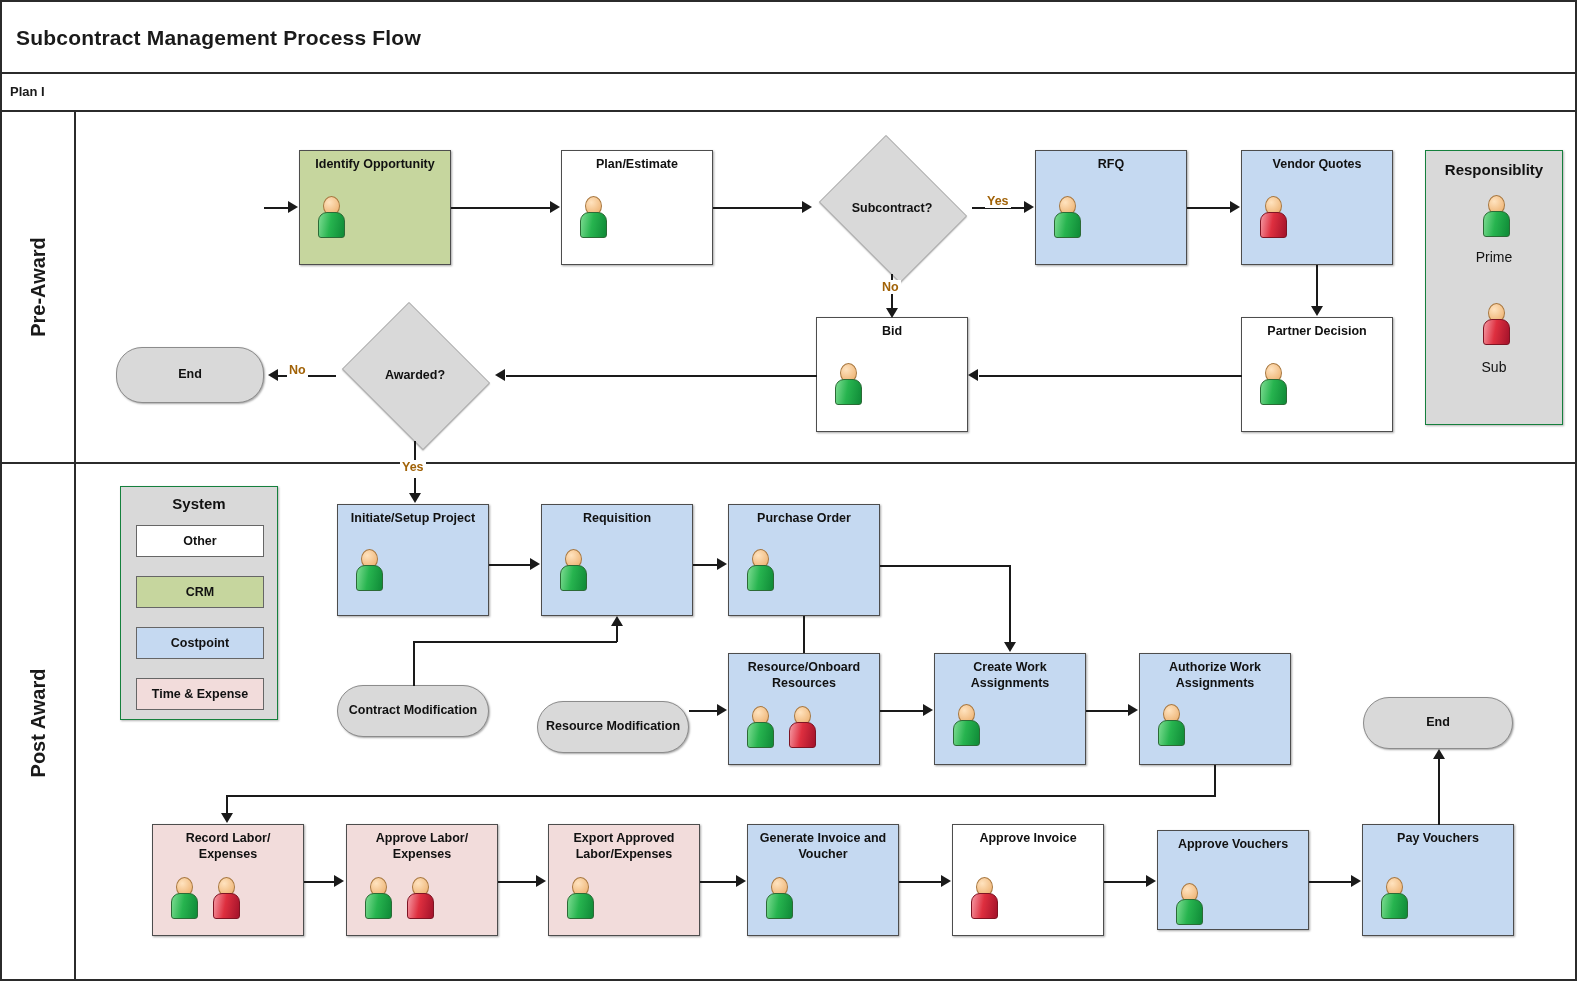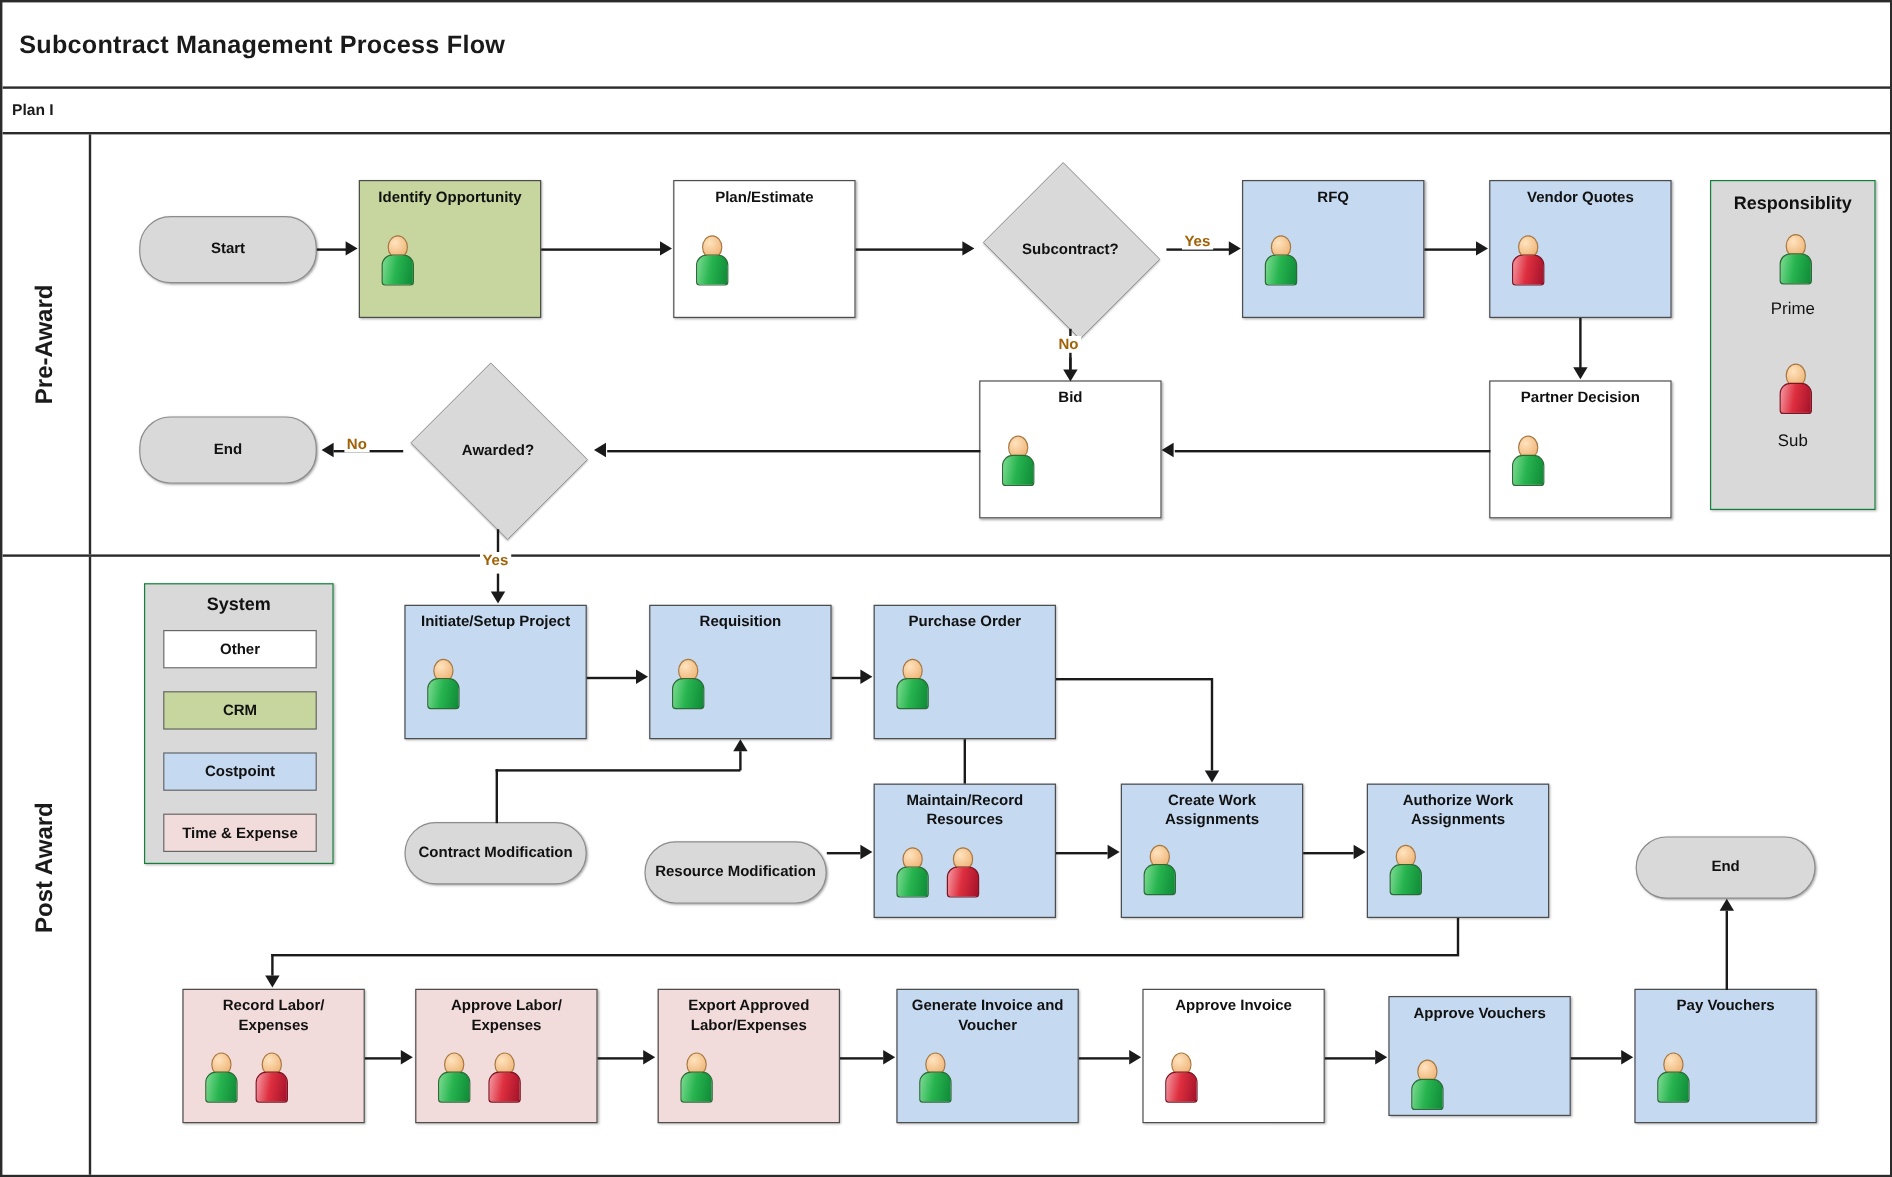--- a/index.html
+++ b/index.html
@@ -92,23 +92,20 @@
     <div class="lane-hdr">
       <span>Pre-Award</span>
     </div>
   </div>
   <div class="lane" id="lane-post">
     <div class="lane-hdr">
       <span>Post Award</span>
     </div>
   </div>
 
-  <div class="node term" style="left:114px;top:178px;width:148px;height:56px;">
-    <div class="lbl">Start</div>
-  </div>
 
   <div class="node crm" style="left:297px;top:148px;width:152px;height:115px;">
     <div class="lbl">Identify Opportunity</div>
     <div class="person green" style="left:14px;top:45px;width:32px;height:44px;">
       <div class="head"></div>
         <div class="body"></div>
     </div>
   </div>
 
   <div class="node white" style="left:559px;top:148px;width:152px;height:115px;">
@@ -213,21 +210,21 @@
 
   <div class="node term" style="left:335px;top:683px;width:152px;height:52px;">
     <div class="lbl">Contract Modification</div>
   </div>
 
   <div class="node term" style="left:535px;top:683px;width:152px;height:52px;margin-top:16px;">
     <div class="lbl">Resource Modification</div>
   </div>
 
   <div class="node cp" style="left:726px;top:651px;width:152px;height:112px;">
-    <div class="lbl">Maintain/Record Resources</div>
+    <div class="lbl">Resource/Onboard Resources</div>
     <div class="person green" style="left:14px;top:52px;width:32px;height:44px;">
       <div class="head"></div>
         <div class="body"></div>
     </div>
     <div class="person red" style="left:56px;top:52px;width:32px;height:44px;">
       <div class="head"></div>
         <div class="body"></div>
     </div>
   </div>
 

